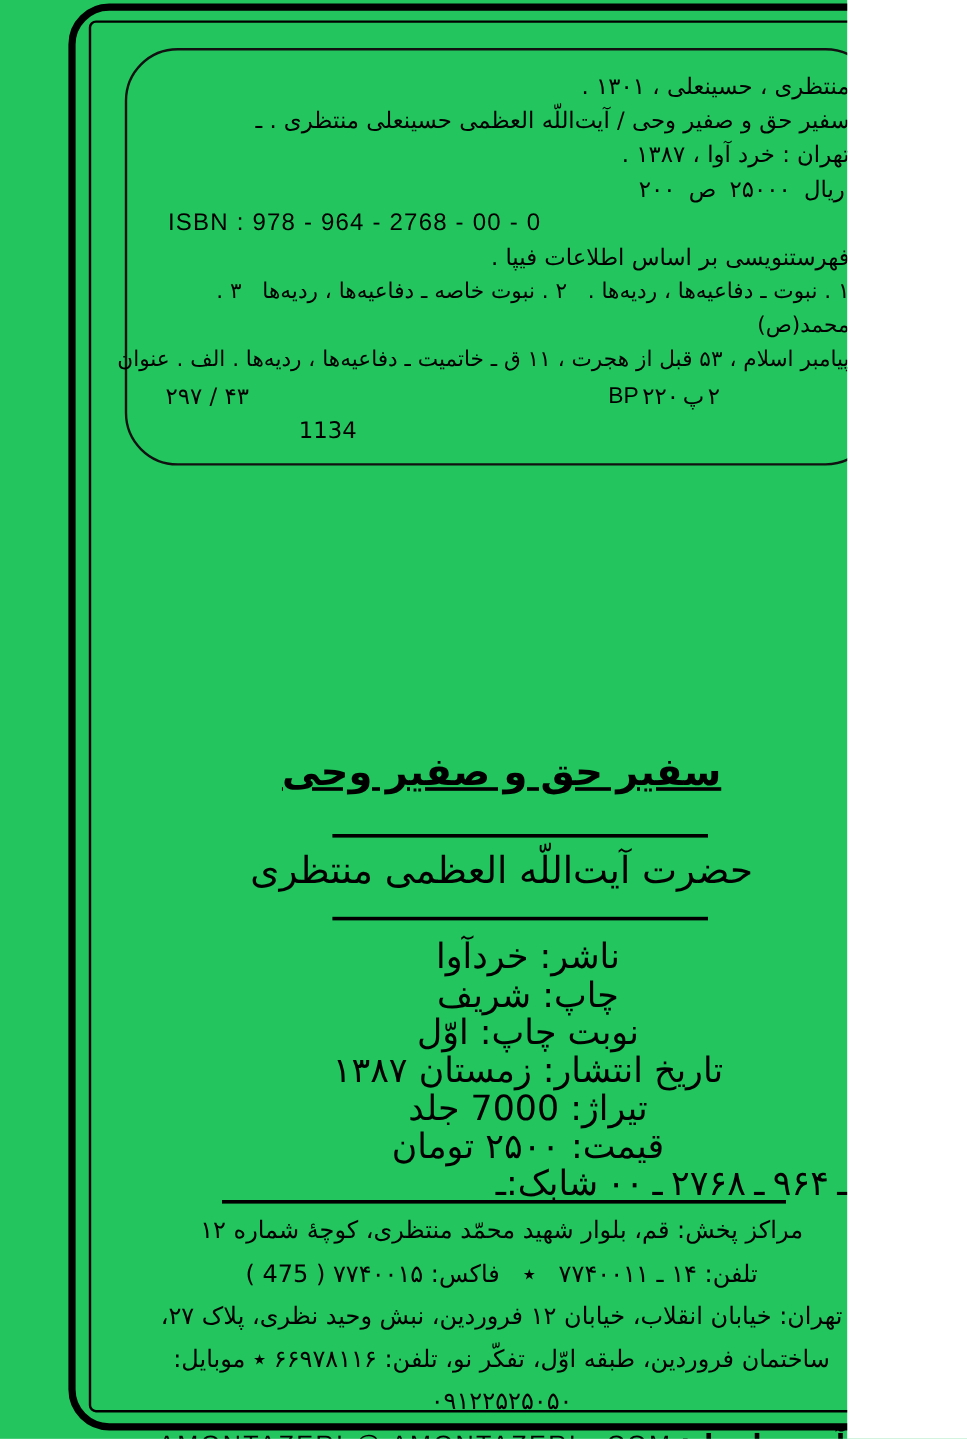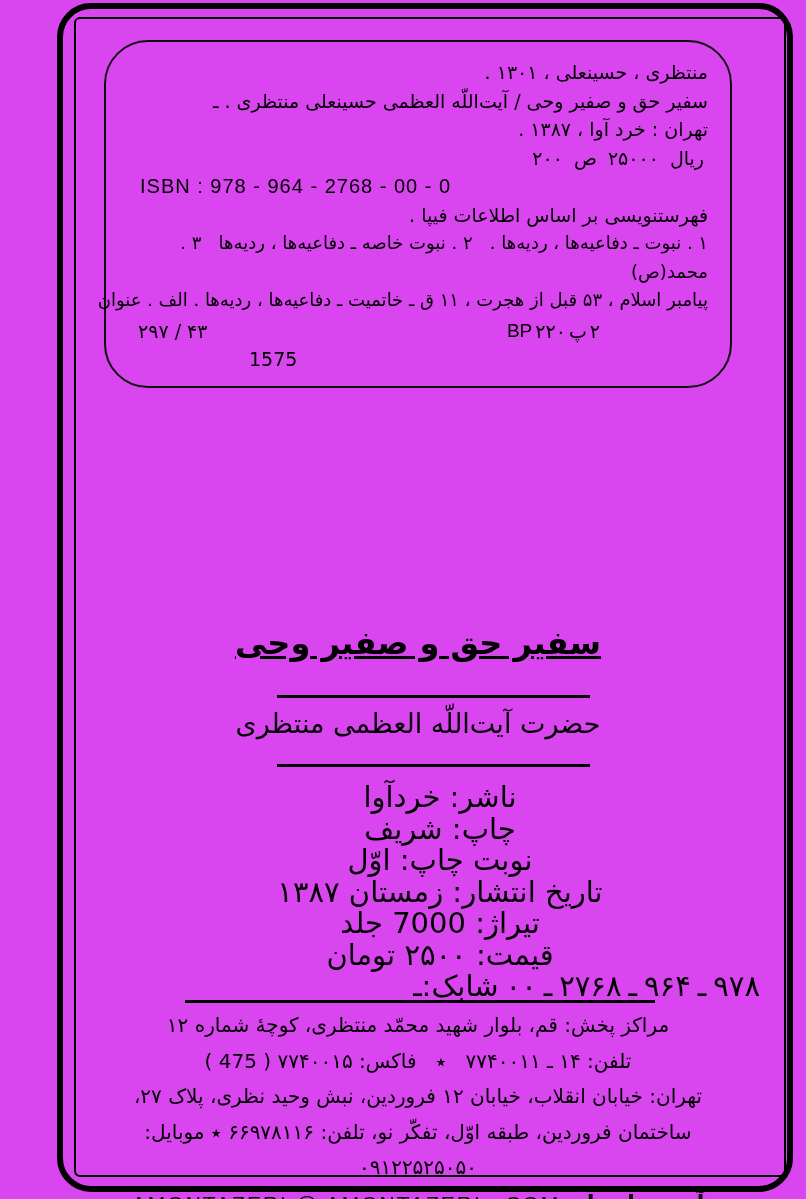--- a/index.html
+++ b/index.html
@@ -3,23 +3,23 @@
 <meta charset="utf-8">
 <style>
   * { box-sizing: border-box; margin: 0; padding: 0; }
   body {
     background: #ffffff;
     font-family: "DejaVu Sans", sans-serif;
     color: #000;
   }
   .page {
     position: relative;
-    width: 806px;
+    width: 706px;
     height: 1199px;
-    background: #d946ef;
+    background: #22c55e;
     overflow: hidden;
   }
   .outer-frame {
     position: absolute;
     left: 57px; top: 3px;
     width: 736px; height: 1189px;
     border: 6px solid #000;
     border-radius: 34px;
   }
   .inner-frame {
@@ -95,21 +95,21 @@
     background: #000;
   }
   .rule-1 { top: 695px; }
   .rule-2 { top: 764px; }
   .book-author {
     position: absolute;
     left: 104px; top: 708px;
     width: 628px;
     text-align: center;
     direction: rtl;
-    font-size: 27px;
+    font-size: 31px;
   }
   
   .pub-block {
     position: absolute;
     left: 120px; top: 782px;
     width: 640px;
     direction: rtl;
     text-align: center;
     font-size: 29px;
     line-height: 31.5px;
@@ -177,21 +177,21 @@
         <span>/</span>
         <span>۴۳</span>
       </span>
       <span class="lc">
         <span class="latin">BP</span>
         <span>۲۲۰</span>
         <span>پ</span>
         <span>۲</span>
       </span>
     </div>
-    <div class="cip-year">1575</div>
+    <div class="cip-year">1134</div>
   </div>
 
   <div class="book-title">سفیر حق و صفیر وحی</div>
   <div class="rule rule-1"></div>
   <div class="book-author">حضرت آیت‌اللّه العظمی منتظری</div>
   <div class="rule rule-2"></div>
 
   <div class="pub-block">
     <div>ناشر: خردآوا</div>
     <div>چاپ: شریف</div>

